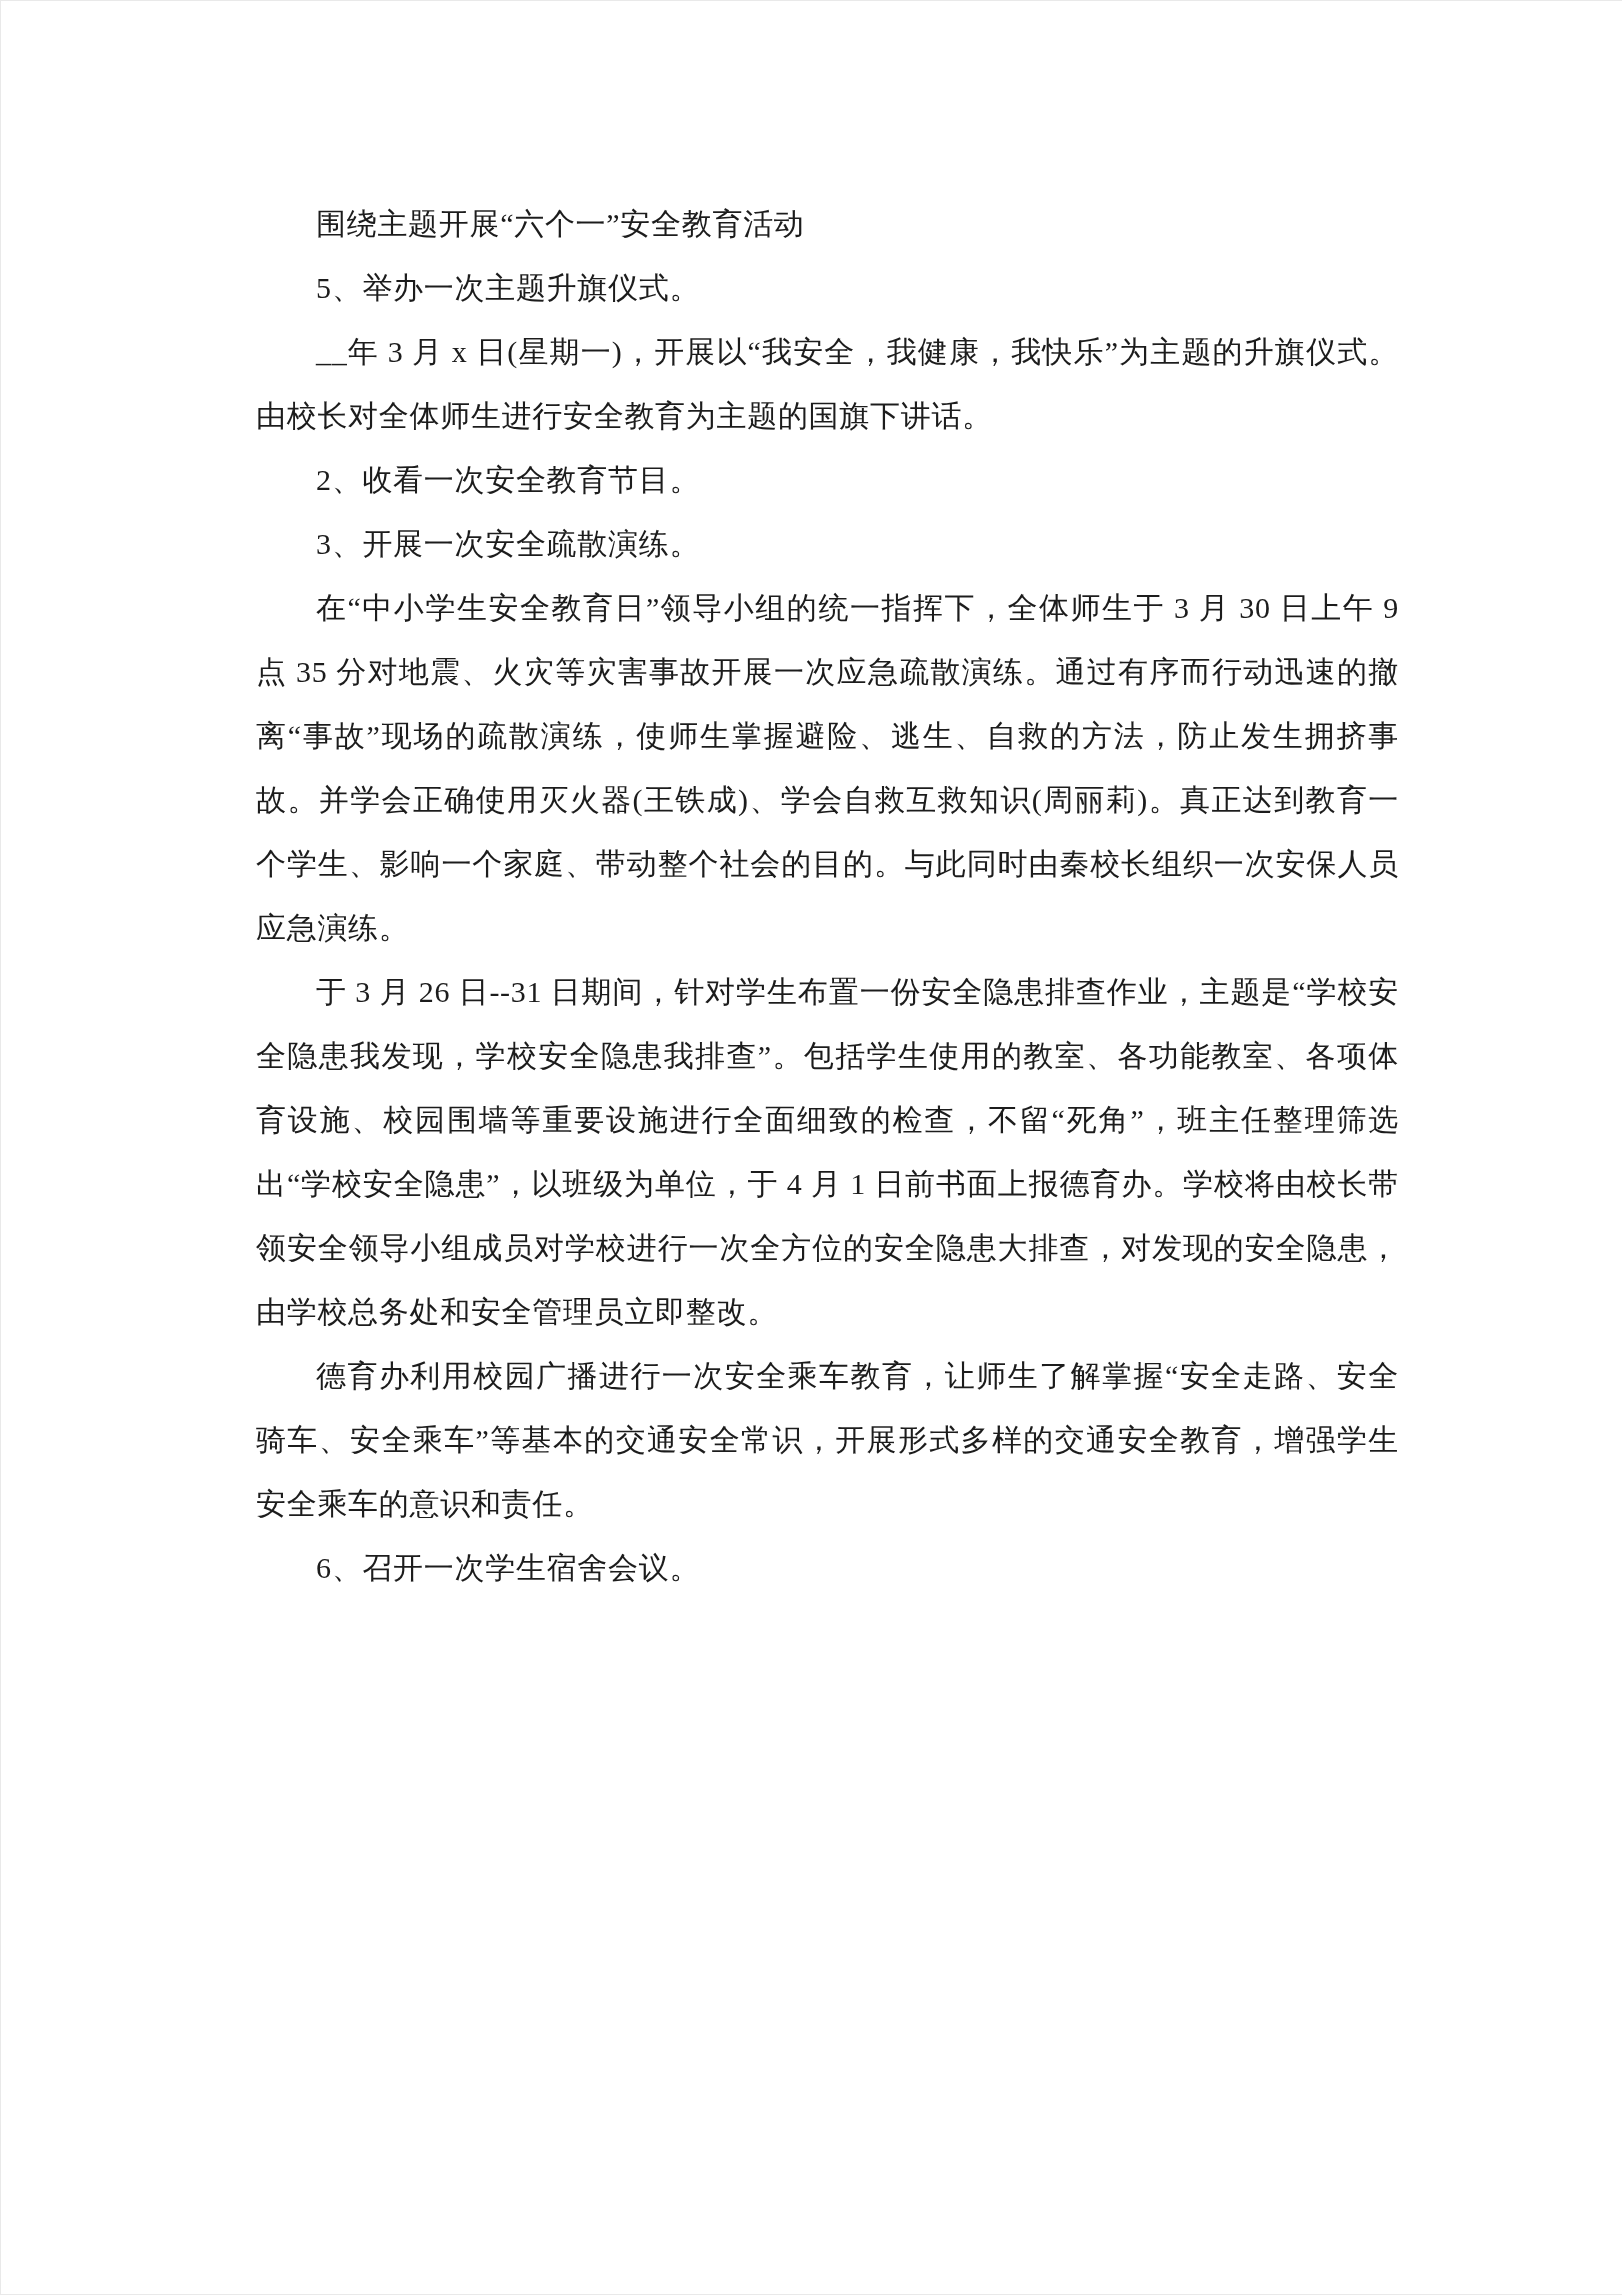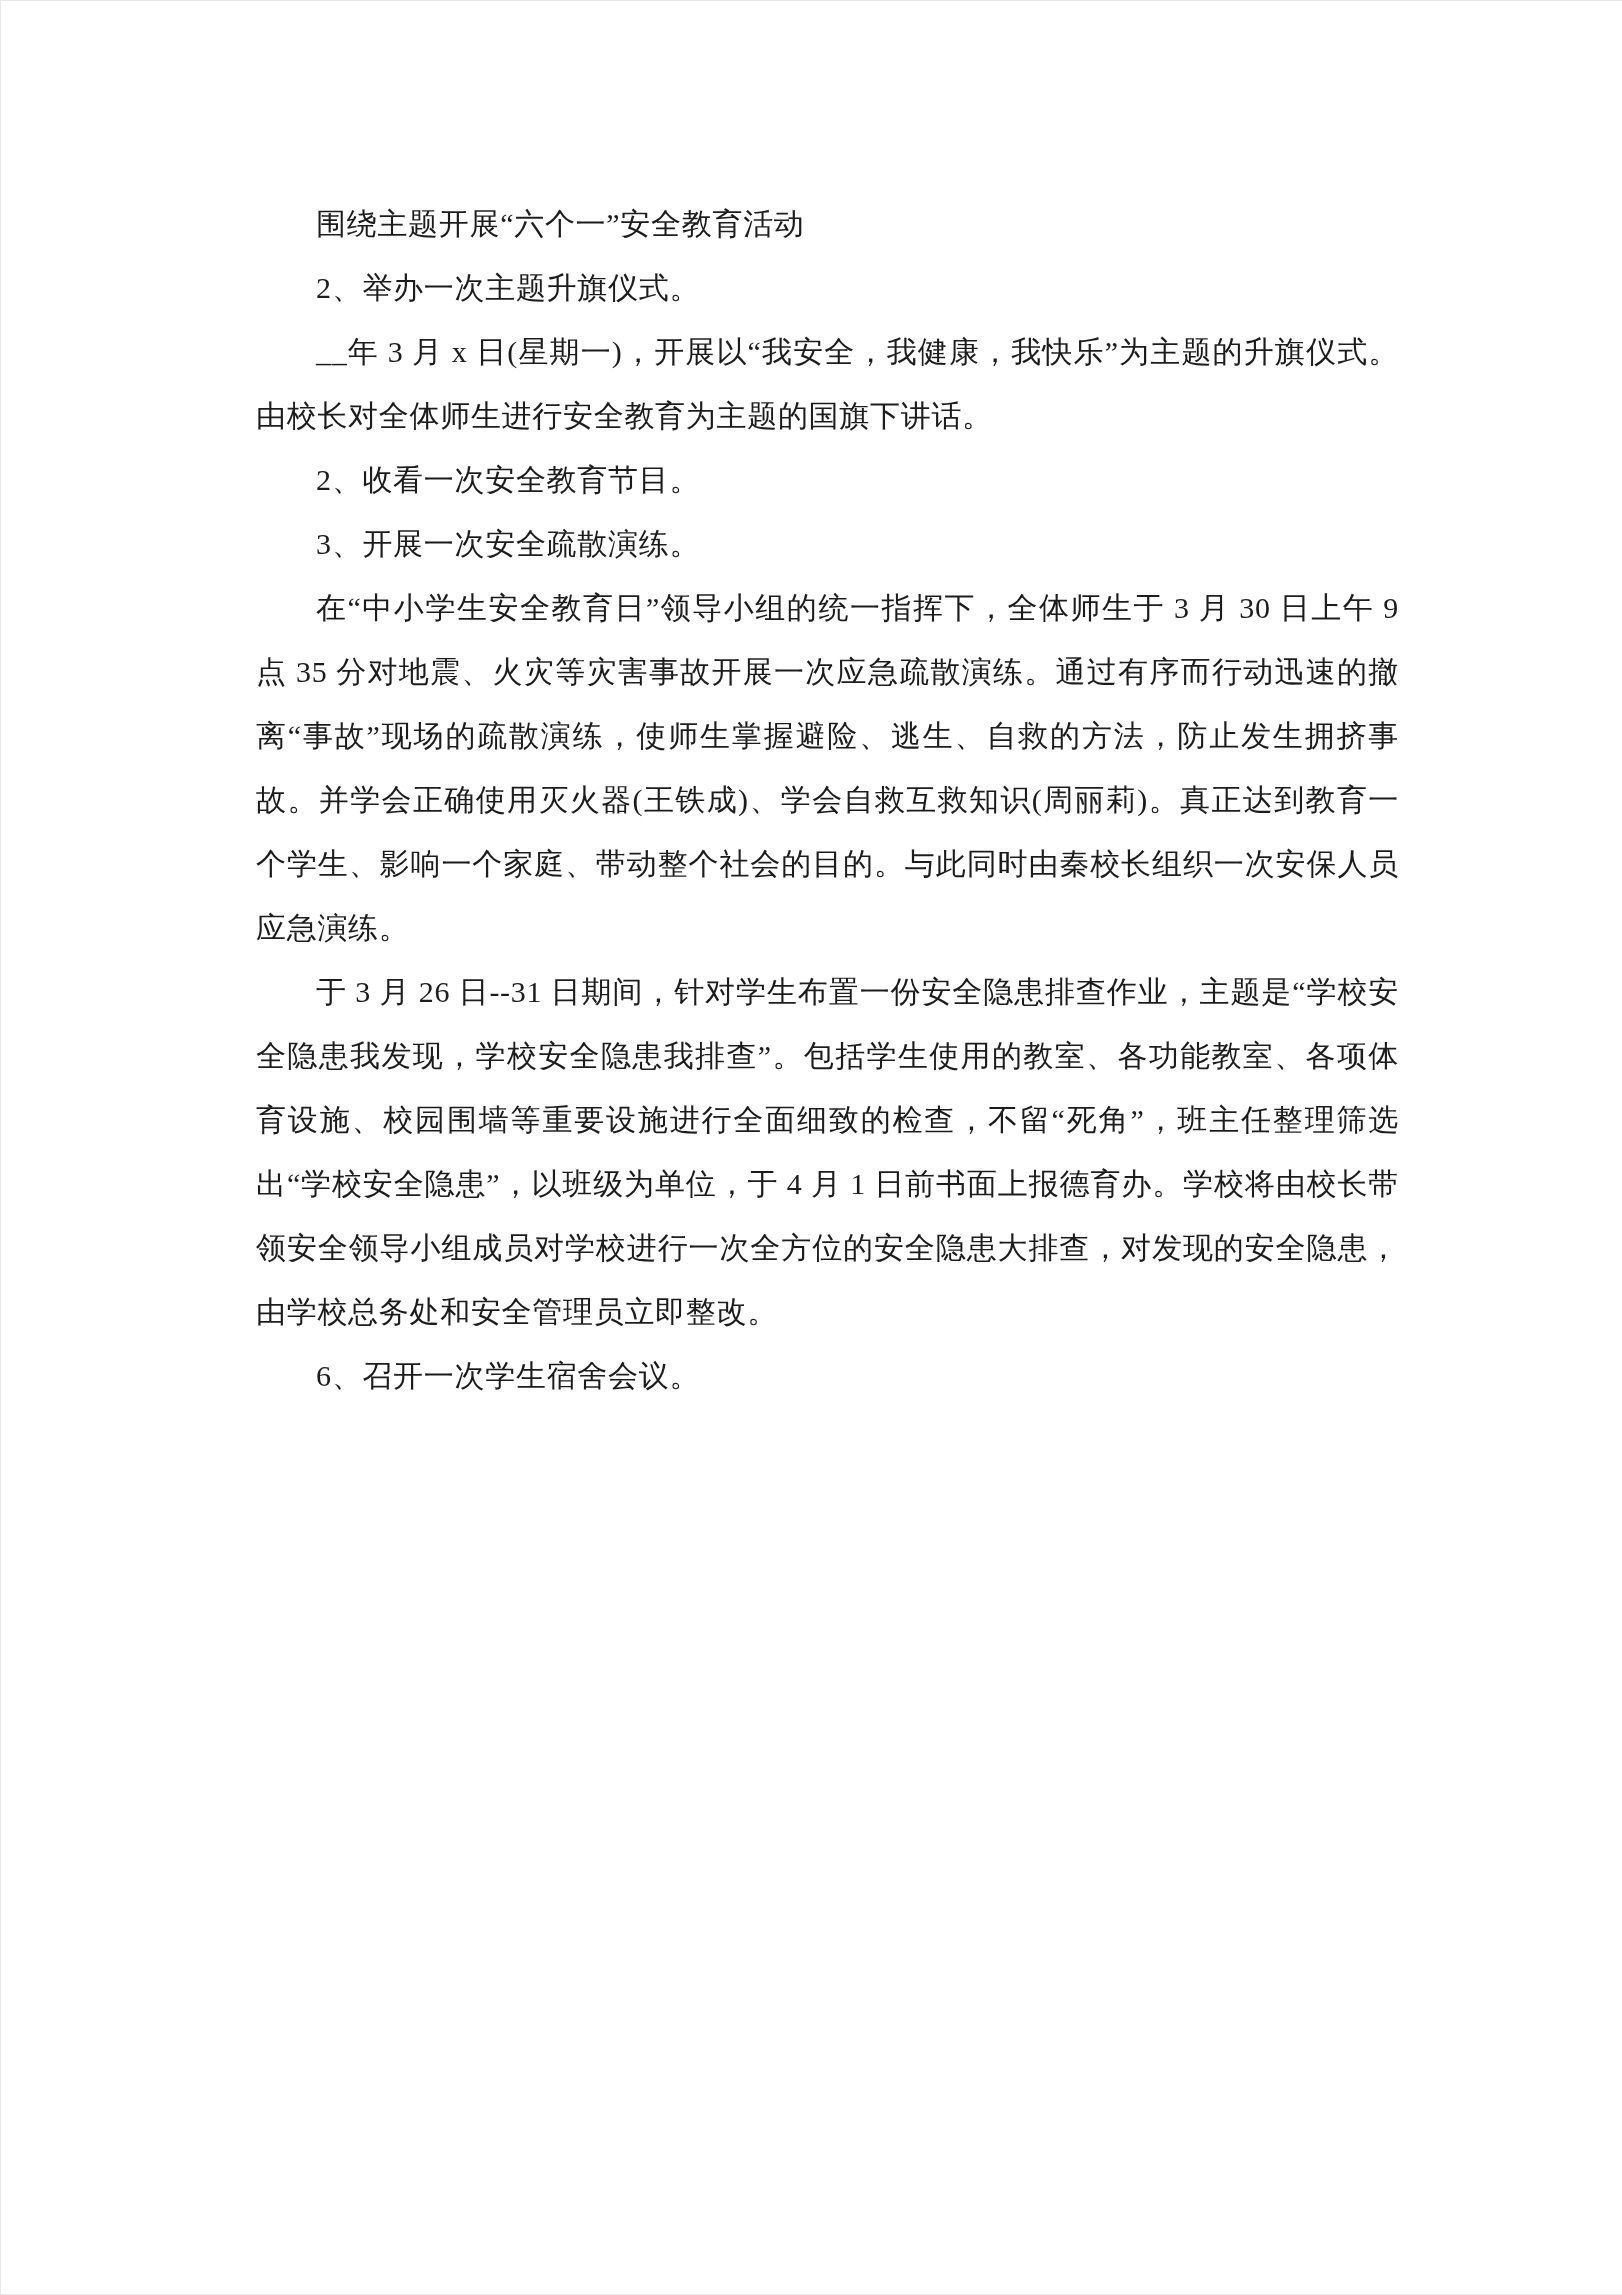--- a/index.html
+++ b/index.html
@@ -38,22 +38,23 @@
     text-indent: 2em;
     word-break: break-all;
   }
 </style>
 </head>
 <body>
 
 <div class="page">
   <div class="content">
     <p>围绕主题开展“六个一”安全教育活动</p>
-    <p>2、举办一次主题升旗仪式。</p>
+    <p>5、举办一次主题升旗仪式。</p>
     <p>__年 3 月 x 日(星期一)，开展以“我安全，我健康，我快乐”为主题的升旗仪式。由校长对全体师生进行安全教育为主题的国旗下讲话。</p>
     <p>2、收看一次安全教育节目。</p>
     <p>3、开展一次安全疏散演练。</p>
     <p>在“中小学生安全教育日”领导小组的统一指挥下，全体师生于 3 月 30 日上午 9 点 35 分对地震、火灾等灾害事故开展一次应急疏散演练。通过有序而行动迅速的撤离“事故”现场的疏散演练，使师生掌握避险、逃生、自救的方法，防止发生拥挤事故。并学会正确使用灭火器(王铁成)、学会自救互救知识(周丽莉)。真正达到教育一个学生、影响一个家庭、带动整个社会的目的。与此同时由秦校长组织一次安保人员应急演练。</p>
     <p>于 3 月 26 日--31 日期间，针对学生布置一份安全隐患排查作业，主题是“学校安全隐患我发现，学校安全隐患我排查”。包括学生使用的教室、各功能教室、各项体育设施、校园围墙等重要设施进行全面细致的检查，不留“死角”，班主任整理筛选出“学校安全隐患”，以班级为单位，于 4 月 1 日前书面上报德育办。学校将由校长带领安全领导小组成员对学校进行一次全方位的安全隐患大排查，对发现的安全隐患，由学校总务处和安全管理员立即整改。</p>
+    <p>德育办利用校园广播进行一次安全乘车教育，让师生了解掌握“安全走路、安全骑车、安全乘车”等基本的交通安全常识，开展形式多样的交通安全教育，增强学生安全乘车的意识和责任。</p>
     <p>6、召开一次学生宿舍会议。</p>
   </div>
 </div>
 
 
 </body></html>

